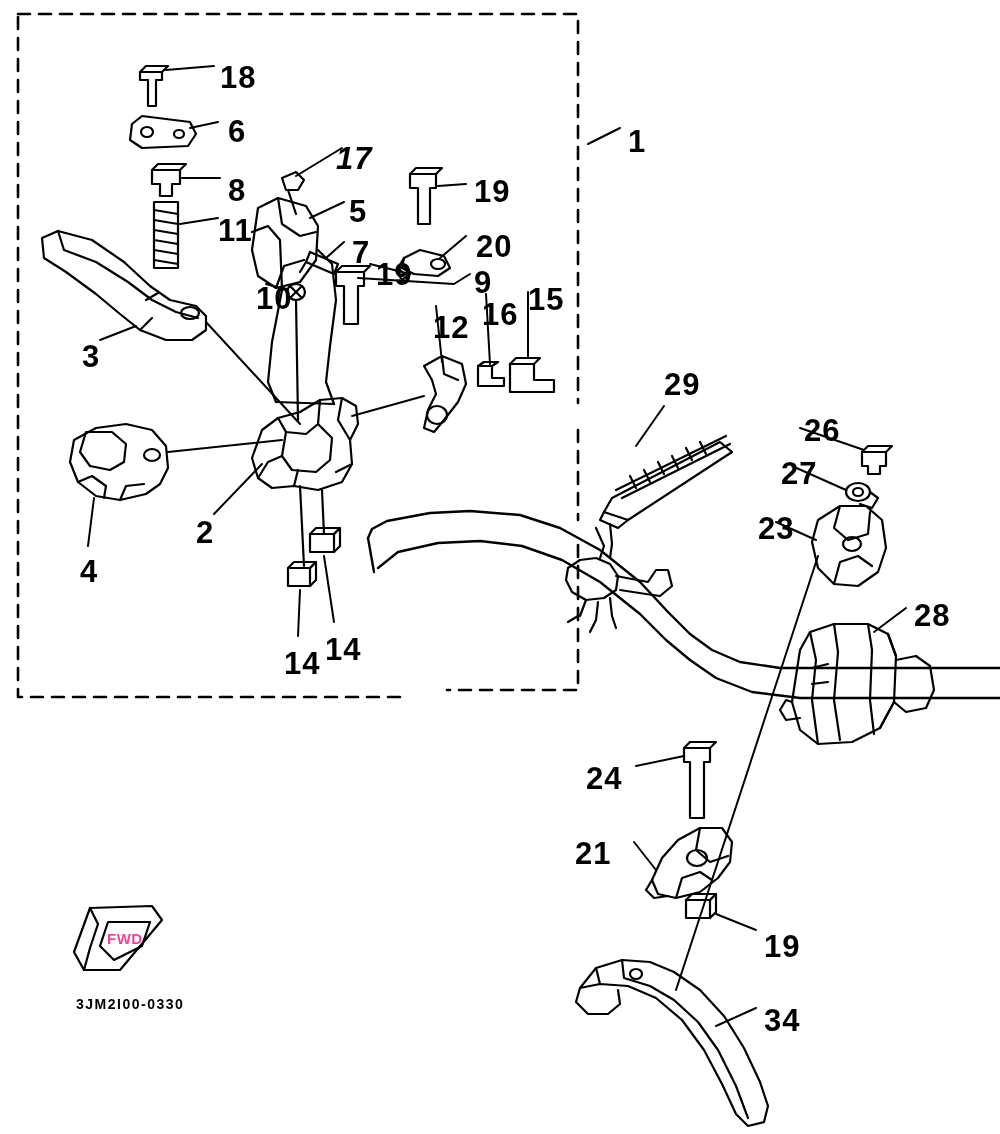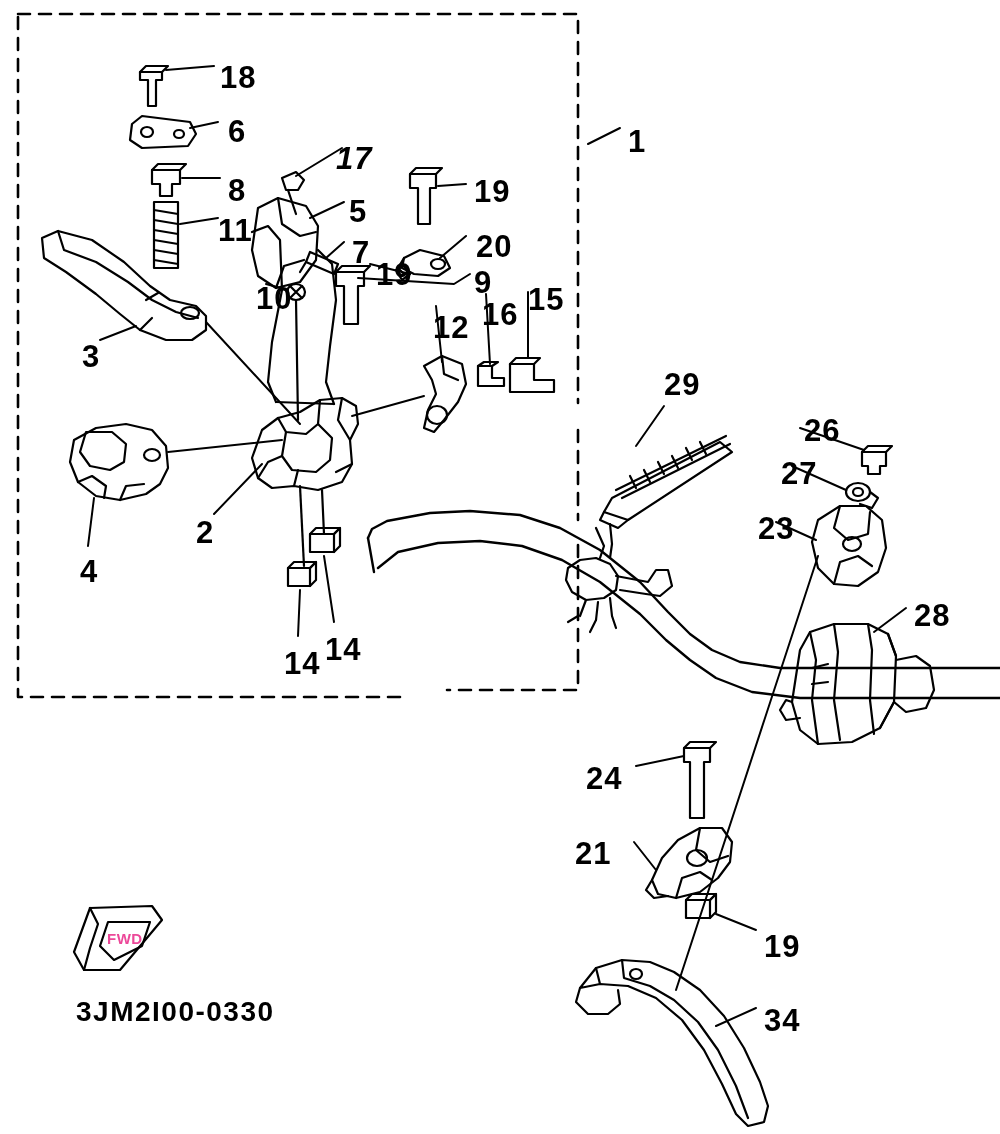--- a/index.html
+++ b/index.html
@@ -31,21 +31,21 @@
     font-weight: 700;
     color: #000000;
     letter-spacing: 1px;
     white-space: nowrap;
     line-height: 1;
     user-select: none;
   }
   .partnum {
     position: absolute;
     font-family: "Liberation Sans", sans-serif;
-    font-size: 28px;
+    font-size: 14px;
     font-weight: 700;
     letter-spacing: 1.5px;
     color: #000000;
     white-space: nowrap;
   }
   .fwd-label {
     position: absolute;
     font-family: "Liberation Sans", sans-serif;
     font-size: 15px;
     font-weight: 700;

